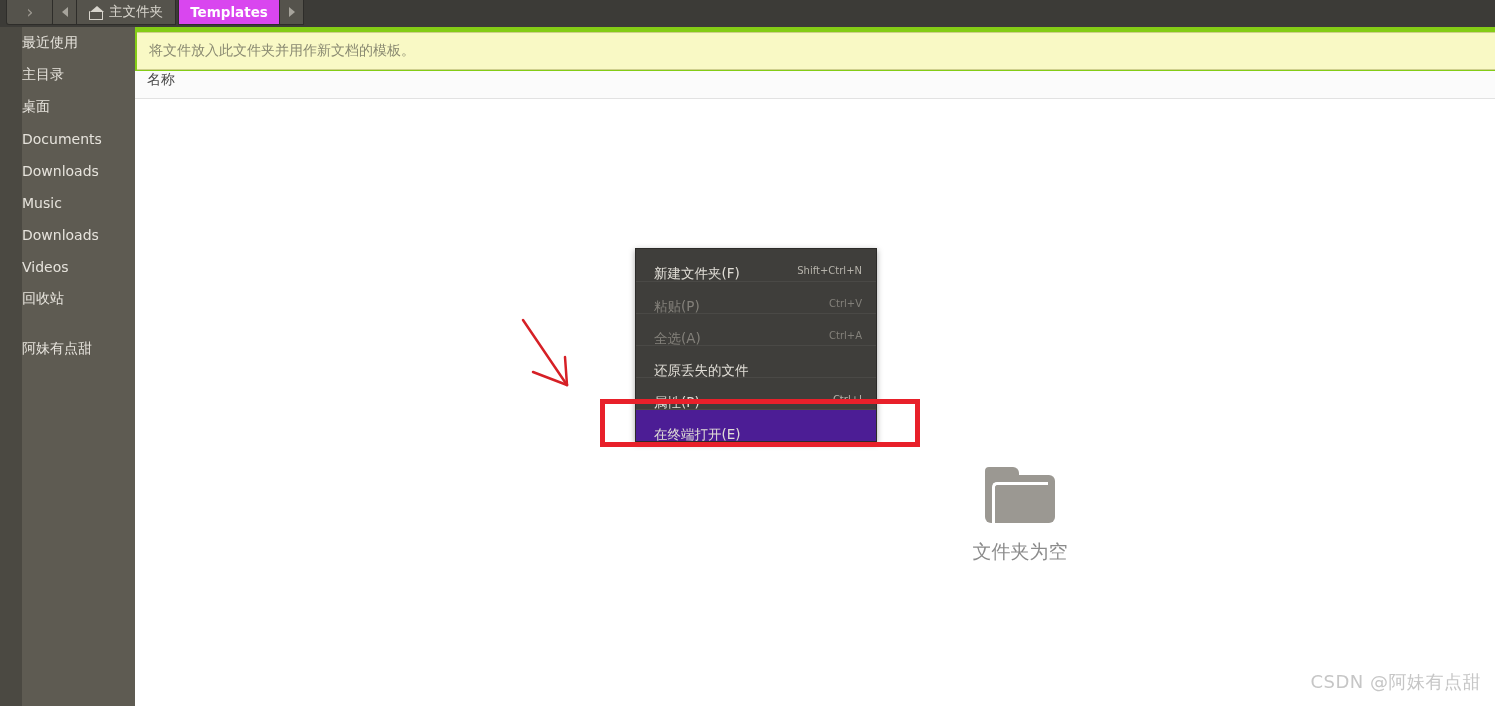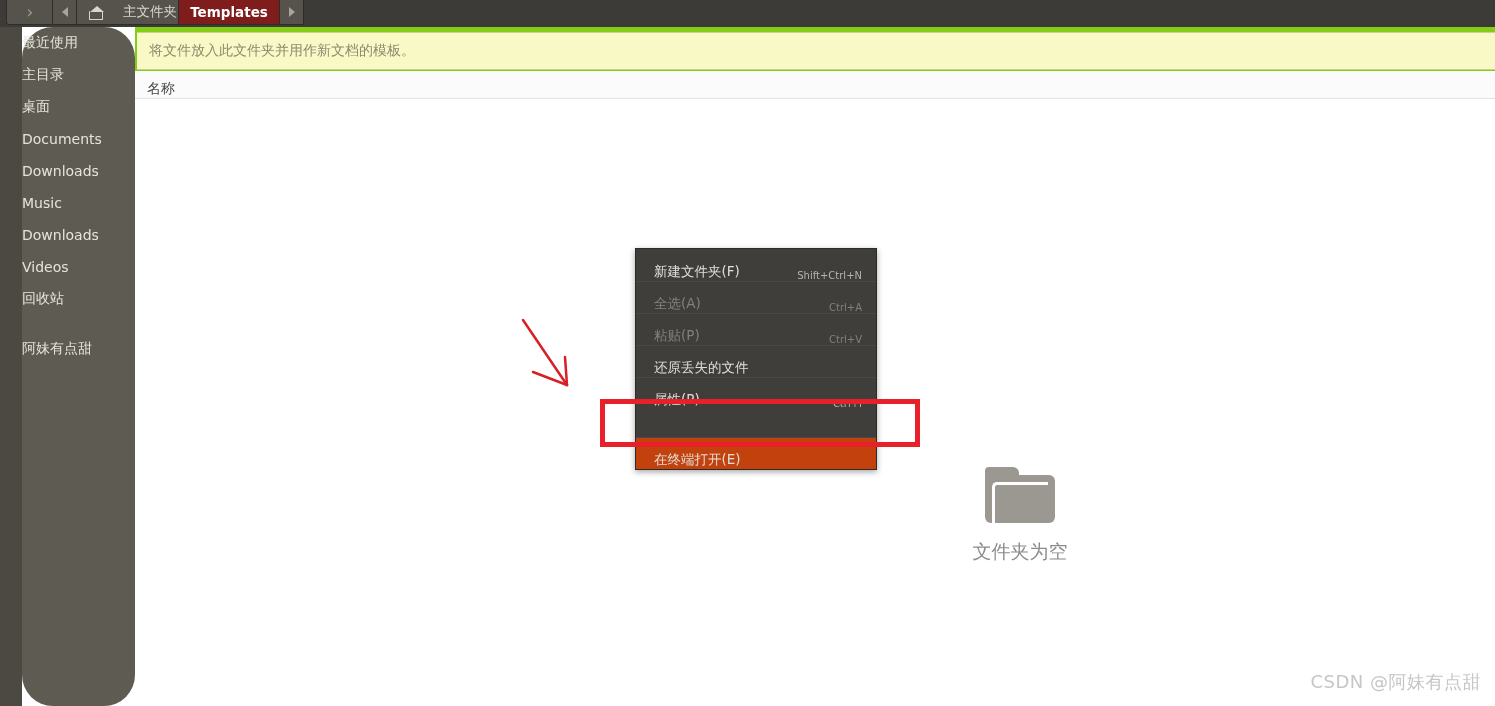--- a/index.html
+++ b/index.html
@@ -21,65 +21,65 @@
     background: #55534c;
     border: 1px solid #2e2d2a;
     border-top: none;
     display: flex; align-items: center; justify-content: center;
     color: #d3d0c8; font-size: 14px;
   }
   .pathbtn.prev { left: 6px; width: 48px; border-radius: 0 0 3px 3px; }
   .pathbtn.back { left: 52px; width: 26px; }
   .crumb {
     position: absolute; top: 0; height: 25px;
-    display: flex; align-items: center; gap: 20px;
+    display: flex; align-items: center; gap: 6px;
     padding: 8px 12px;
     border: 1px solid #2e2d2a; border-top: none;
     font-size: 13.5px;
   }
   .crumb.home { left: 76px; background: #55534c; color: #d8d5cd; }
-  .crumb.active { left: 178px; width: 102px; background: #7f1d1d; color: #ffffff;
+  .crumb.active { left: 178px; width: 102px; background: #d946ef; color: #ffffff;
                   font-weight: bold; justify-content: center; }
   .pathbtn.fwd { left: 279px; width: 25px; }
   .home-ico { display: inline-block; width: 14px; height: 13px; position: relative; }
   .home-ico::before {
     content: ""; position: absolute; left: 0; top: 5px; width: 12px; height: 8px;
     border: 1.5px solid #d8d5cd; border-top: none; border-radius: 1px;
   }
   .home-ico::after {
     content: ""; position: absolute; left: 1px; top: 0px;
     width: 0; height: 0; border-left: 7px solid transparent;
     border-right: 7px solid transparent; border-bottom: 6px solid #d8d5cd;
   }
   .tri { width: 0; height: 0; }
   .tri.left  { border-top: 5px solid transparent; border-bottom: 5px solid transparent; border-right: 6px solid #a7a49c; }
   .tri.right { border-top: 5px solid transparent; border-bottom: 5px solid transparent; border-left: 6px solid #a7a49c; }
   .chev { font-size: 17px; color: #9c9890; line-height: 1; }
 
   
   .leftstrip { position: absolute; left: 0; top: 27px; width: 22px; height: 679px; background: #4b4942; }
-  .sidebar   { position: absolute; left: 22px; top: 27px; width: 113px; height: 679px; background: #5e5b52; border-radius: 31px; }
+  .sidebar   { position: absolute; left: 22px; top: 27px; width: 113px; height: 679px; background: #5e5b52; }
   .side-item {
     height: 32px; display: flex; align-items: center;
     padding-left: 0px; color: #e6e3dc; font-size: 14px; white-space: nowrap;
   }
   .side-gap { height: 18px; }
 
   
   .content { position: absolute; left: 135px; top: 27px; width: 1360px; height: 679px; background: #84cc16; }
   .infobar {
     position: absolute; left: 2px; top: 5px; width: 1358px; height: 38px;
     background: #f9f9c5; border-top: 1px solid #cfcf8e; border-bottom: 1px solid #cfcf8e;
     display: flex; align-items: center; padding-left: 12px;
     color: #8a8a72; font-size: 14px;
   }
   .colhead {
     position: absolute; left: 0; top: 44px; width: 1360px; height: 28px;
     background: #fbfbfb; border-bottom: 1px solid #e2e2e2;
-    display: flex; align-items: flex-end; padding-left: 12px;
+    display: flex; align-items: flex-start; padding-left: 12px;
     color: #4a4a4a; font-size: 14px;
   }
   .filearea { position: absolute; left: 0; top: 72px; width: 1360px; height: 607px; background: #ffffff; }
 
   
   .empty { position: absolute; left: 770px; top: 368px; width: 230px; text-align: center; }
   .folder-ico { width: 70px; height: 56px; margin: 0 auto 16px; position: relative; }
   .folder-ico .tab-top {
     position: absolute; left: 0; top: 0; width: 34px; height: 12px;
     background: #9b9892; border-radius: 4px 6px 0 0;
@@ -96,29 +96,29 @@
   .empty-label { color: #8b8b8b; font-size: 19px; font-weight: normal; }
 
   
   .ctxmenu {
     position: absolute; left: 635px; top: 248px; width: 242px;
     background: #3f3e3b; border: 1px solid #2c2b29;
     box-shadow: 0 2px 6px rgba(0,0,0,.35);
     z-index: 40; overflow: hidden;
   }
   .mi {
-    position: relative; height: 32px; display: flex; align-items: flex-end;
-    padding: 0 14px 0 18px; font-size: 13.5px; color: #e0ddd6;
+    position: relative; height: 32px; display: flex; align-items: flex-start;
+    padding: 16px 14px 0 18px; font-size: 13.5px; color: #e0ddd6;
     border-top: 1px solid #4a4946;
   }
   .mi:first-child { border-top: none; }
   .mi .lbl { flex: 1; white-space: nowrap; }
   .mi .acc { color: #b6b3ab; font-size: 10px; }
   .mi.disabled .lbl, .mi.disabled .acc { color: #83807a; }
-  .mi.hover { background: #c2410c; margin-top: 28px; }
+  .mi.hover { background: #4c1d95; }
 
   
   .redbox {
     position: absolute; left: 600px; top: 399px; width: 320px; height: 48px;
     border: 5px solid #e8202a; background: transparent; z-index: 60;
   }
   .arrow-svg { position: absolute; left: 505px; top: 305px; width: 90px; height: 100px; z-index: 55; }
 
   .watermark {
     position: absolute; right: 14px; bottom: 12px;
@@ -203,26 +203,26 @@
       </div>
     </div>
   </div>
 
   <div class="ctxmenu">
     <div class="mi">
       <span class="lbl">新建文件夹(F)</span>
       <span class="acc">Shift+Ctrl+N</span>
     </div>
     <div class="mi disabled">
+      <span class="lbl">粘贴(P)</span>
+      <span class="acc">Ctrl+V</span>
+    </div>
+    <div class="mi disabled">
       <span class="lbl">全选(A)</span>
       <span class="acc">Ctrl+A</span>
-    </div>
-    <div class="mi disabled">
-      <span class="lbl">粘贴(P)</span>
-      <span class="acc">Ctrl+V</span>
     </div>
     <div class="mi">
       <span class="lbl">还原丢失的文件</span>
       <span class="acc"></span>
     </div>
     <div class="mi">
       <span class="lbl">属性(P)</span>
       <span class="acc">Ctrl+I</span>
     </div>
     <div class="mi hover">

